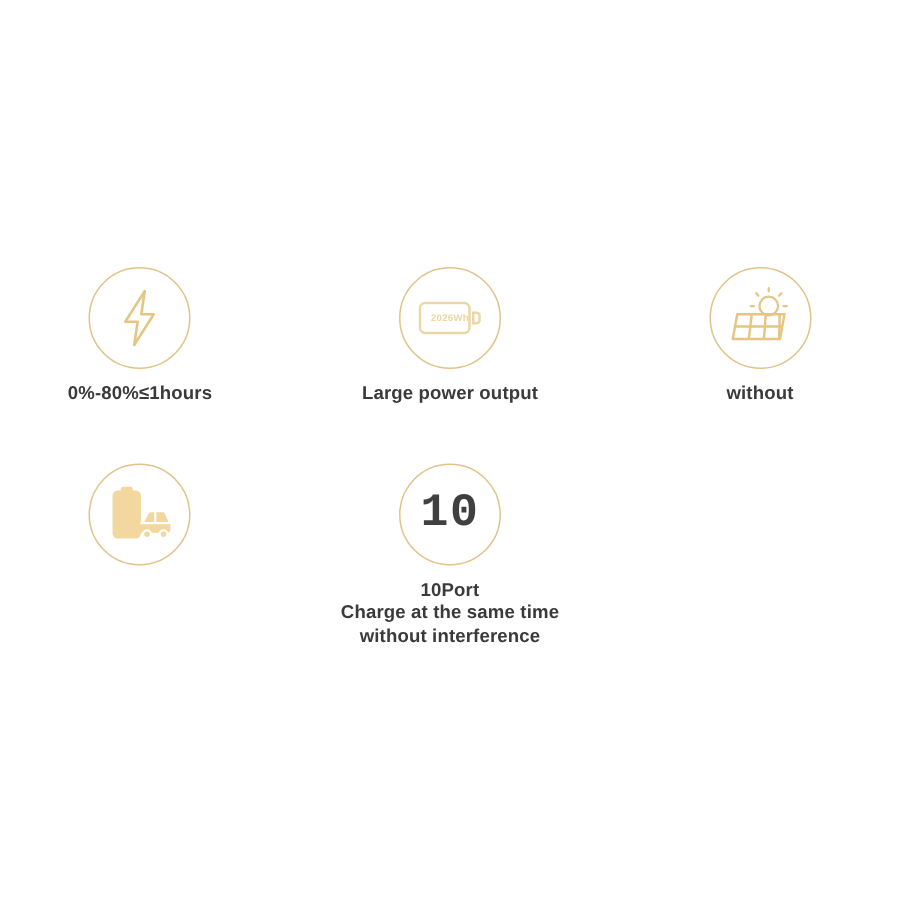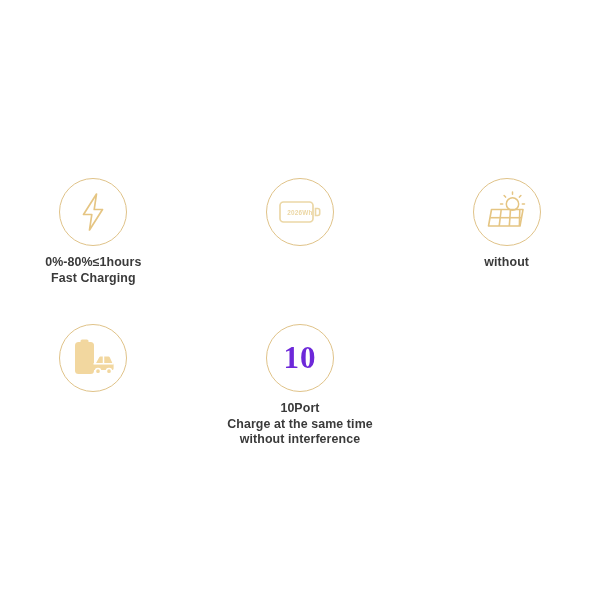--- a/index.html
+++ b/index.html
@@ -48,24 +48,24 @@
     text-align: center;
     color: #3a3a3a;
     font-size: 12.4px;
     line-height: 15.5px;
     font-weight: 600;
     letter-spacing: 0.1px;
     white-space: nowrap;
   }
   .caption-line { display: block; }
   .num10 {
-    font-family: Liberation Serif, serif;
+    font-family: Liberation Mono, monospace;
     font-size: 31px;
     font-weight: 700;
-    color: #6d28d9;
+    color: #404040;
     letter-spacing: 1px;
     line-height: 1;
     margin-top: -1px;
   }
   .wh-label {
     position: absolute;
     font-size: 6.4px;
     font-weight: 700;
     color: #ecd7a4;
     letter-spacing: 0.2px;
@@ -84,35 +84,35 @@
   <div class="feature-cell">
     <div class="icon-circle">
       <span>
         <svg width="40" height="44" viewBox="0 0 40 44" fill="none">
           <path d="M23.5 4 L10.5 24.5 L18.8 24.5 L16.5 40 L29.5 19.5 L21.2 19.5 Z" stroke="#e5c583" stroke-width="1.7" stroke-linejoin="round" fill="none"></path>
         </svg>
       </span>
     </div>
     <div class="feature-caption">
       <span class="caption-line">0%-80%≤1hours</span>
-      <span class="caption-line">Fast Charging</span>
     </div>
   </div>
 
   <div class="feature-cell">
     <div class="icon-circle">
       <span>
         <svg width="46" height="34" viewBox="0 0 46 34" fill="none">
           <rect x="3" y="7" width="33" height="20" rx="3.5" stroke="#ebd7a6" stroke-width="1.7" fill="none"></rect>
           <path d="M38.5 13.5 h2.2 a2 2 0 0 1 2 2 v3 a2 2 0 0 1 -2 2 h-2.2 z" stroke="#ebd7a6" stroke-width="1.6" fill="none"></path>
         </svg>
       </span>
       <span class="wh-label">2026Wh</span>
     </div>
     <div class="feature-caption">
+      <span class="caption-line">Large power output</span>
     </div>
   </div>
 
   <div class="feature-cell">
     <div class="icon-circle">
       <span>
         <svg width="46" height="42" viewBox="0 0 46 42" fill="none">
           <g stroke="#e5c583" stroke-width="1.5" stroke-linecap="round">
             <circle cx="28.5" cy="13" r="6.2" fill="none"></circle>
             <path d="M28.5 3.2 v-2.2"></path>

